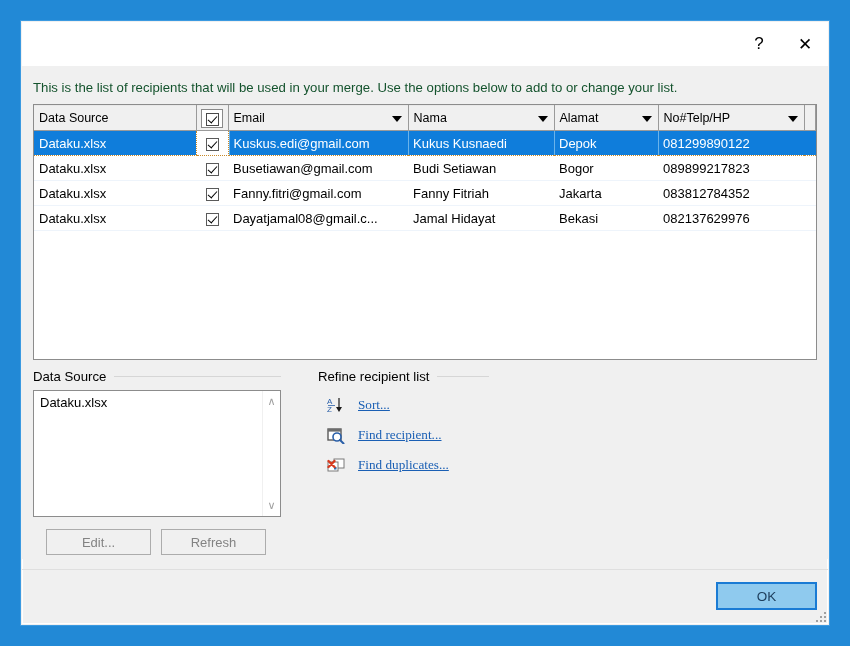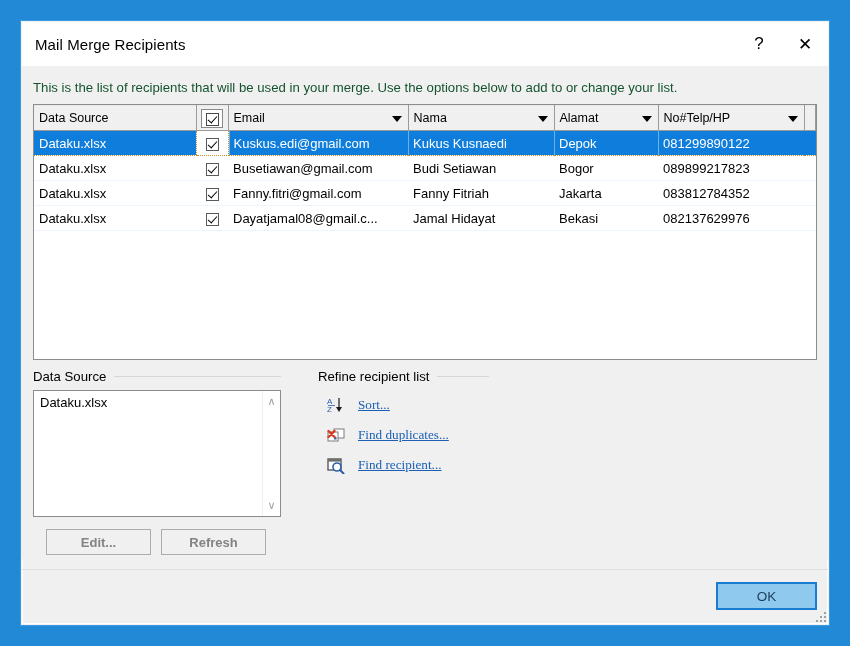--- a/index.html
+++ b/index.html
@@ -259,21 +259,20 @@
     background: #f0f0f0;
     border: 1px solid #acacac;
     font-size: 13px;
     color: #838383;
     display: flex;
     align-items: center;
     justify-content: center;
     box-sizing: border-box;
     cursor: default;
     user-select: none;
-    font-weight: bold;
   }
 
   
   .refine-item {
     display: flex;
     align-items: center;
     height: 30px;
     padding-left: 7px;
   }
   .refine-icon {
@@ -331,21 +330,20 @@
     width: 2px; height: 2px;
   }
 </style>
 </head>
 <body>
 
 <div id="window">
 <div id="window-inner">
 
   <div class="titlebar">
-    <div class="title-text">Mail Merge Recipients</div>
     <div class="titlebar-buttons">
       <div class="tb-btn">
         <span>?</span>
       </div>
       <div class="tb-btn close">
         <span>✕</span>
       </div>
     </div>
   </div>
 
@@ -487,39 +485,39 @@
               <polygon points="9,11 15,11 12,16" fill="#1a1a1a"></polygon>
             </svg>
           </span>
           <span class="refine-link">Sort...</span>
         </div>
 
 
         <div class="refine-item">
           <span class="refine-icon">
             <svg width="18" height="18" viewBox="0 0 18 18">
+              <rect x="1" y="3" width="13" height="11" fill="#ffffff" stroke="#5a5a5a" stroke-width="1.4"></rect>
+              <rect x="1" y="3" width="13" height="2.6" fill="#6d6d6d"></rect>
+              <circle cx="10" cy="11" r="4" fill="#ffffff" stroke="#2a5fa8" stroke-width="1.6"></circle>
+              <line x1="13" y1="14" x2="16.5" y2="17.5" stroke="#2a5fa8" stroke-width="2" stroke-linecap="round"></line>
+            </svg>
+          </span>
+          <span class="refine-link">Find recipient...</span>
+        </div>
+
+        <div class="refine-item">
+          <span class="refine-icon">
+            <svg width="18" height="18" viewBox="0 0 18 18">
               <rect x="7" y="3" width="10" height="9" fill="#ffffff" stroke="#7a7a7a" stroke-width="1"></rect>
               <rect x="1" y="6" width="10" height="9" fill="#ffffff" stroke="#7a7a7a" stroke-width="1"></rect>
               <rect x="7" y="11" width="2.5" height="2.5" fill="#2b6cb0"></rect>
               <path d="M1.5,5 L7.5,11 M7.5,5 L1.5,11" stroke="#d63b20" stroke-width="2.4" stroke-linecap="round"></path>
             </svg>
           </span>
           <span class="refine-link">Find duplicates...</span>
-        </div>
-
-        <div class="refine-item">
-          <span class="refine-icon">
-            <svg width="18" height="18" viewBox="0 0 18 18">
-              <rect x="1" y="3" width="13" height="11" fill="#ffffff" stroke="#5a5a5a" stroke-width="1.4"></rect>
-              <rect x="1" y="3" width="13" height="2.6" fill="#6d6d6d"></rect>
-              <circle cx="10" cy="11" r="4" fill="#ffffff" stroke="#2a5fa8" stroke-width="1.6"></circle>
-              <line x1="13" y1="14" x2="16.5" y2="17.5" stroke="#2a5fa8" stroke-width="2" stroke-linecap="round"></line>
-            </svg>
-          </span>
-          <span class="refine-link">Find recipient...</span>
         </div>
 
 
       </div>
     </div>
   </div>
 
   <div class="footer">
     <div class="ok-btn">OK</div>
     <div class="grip">

